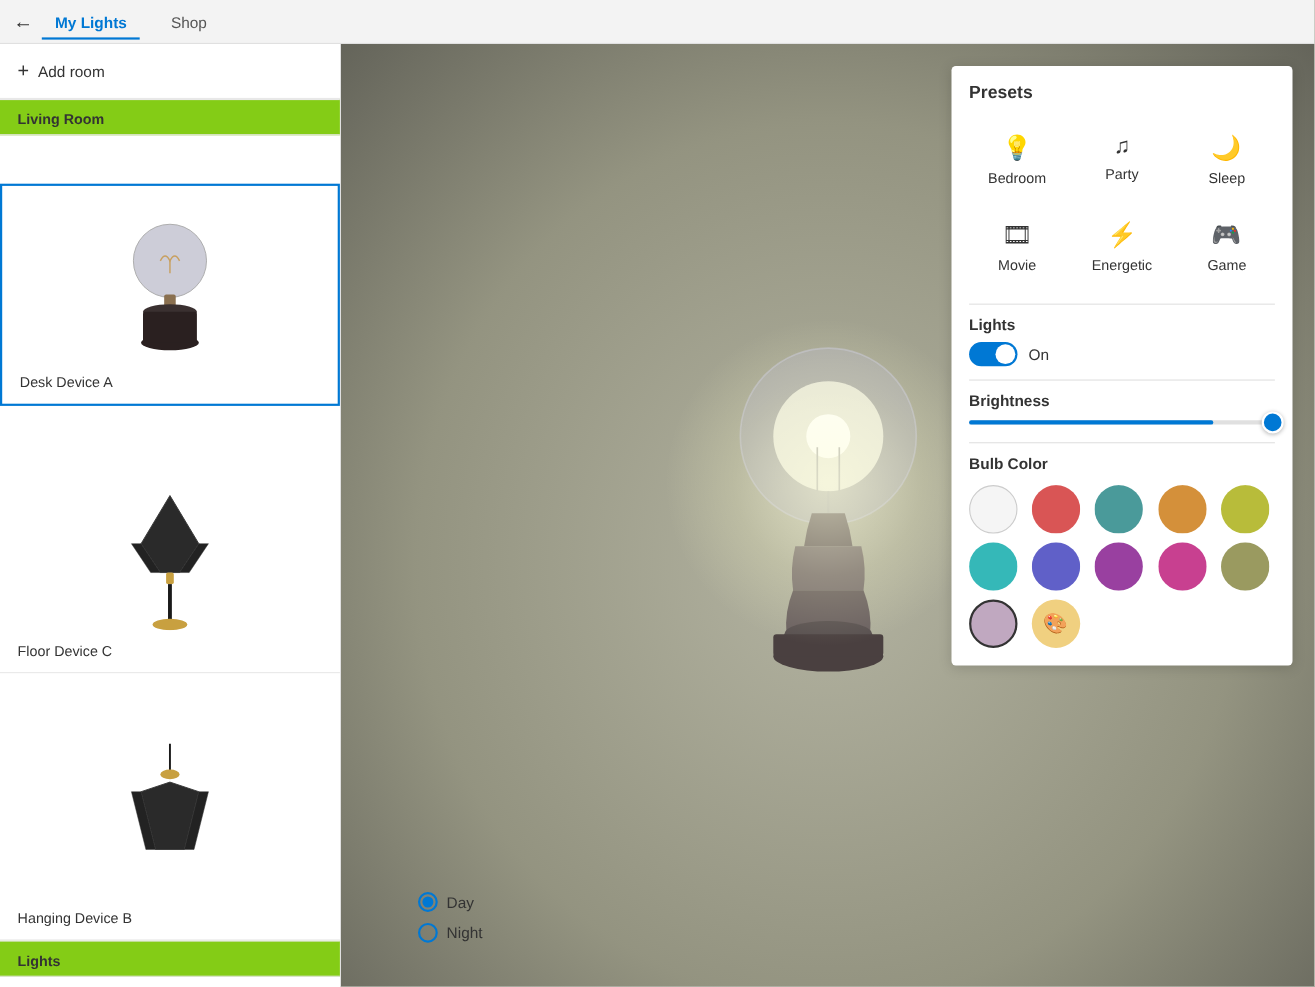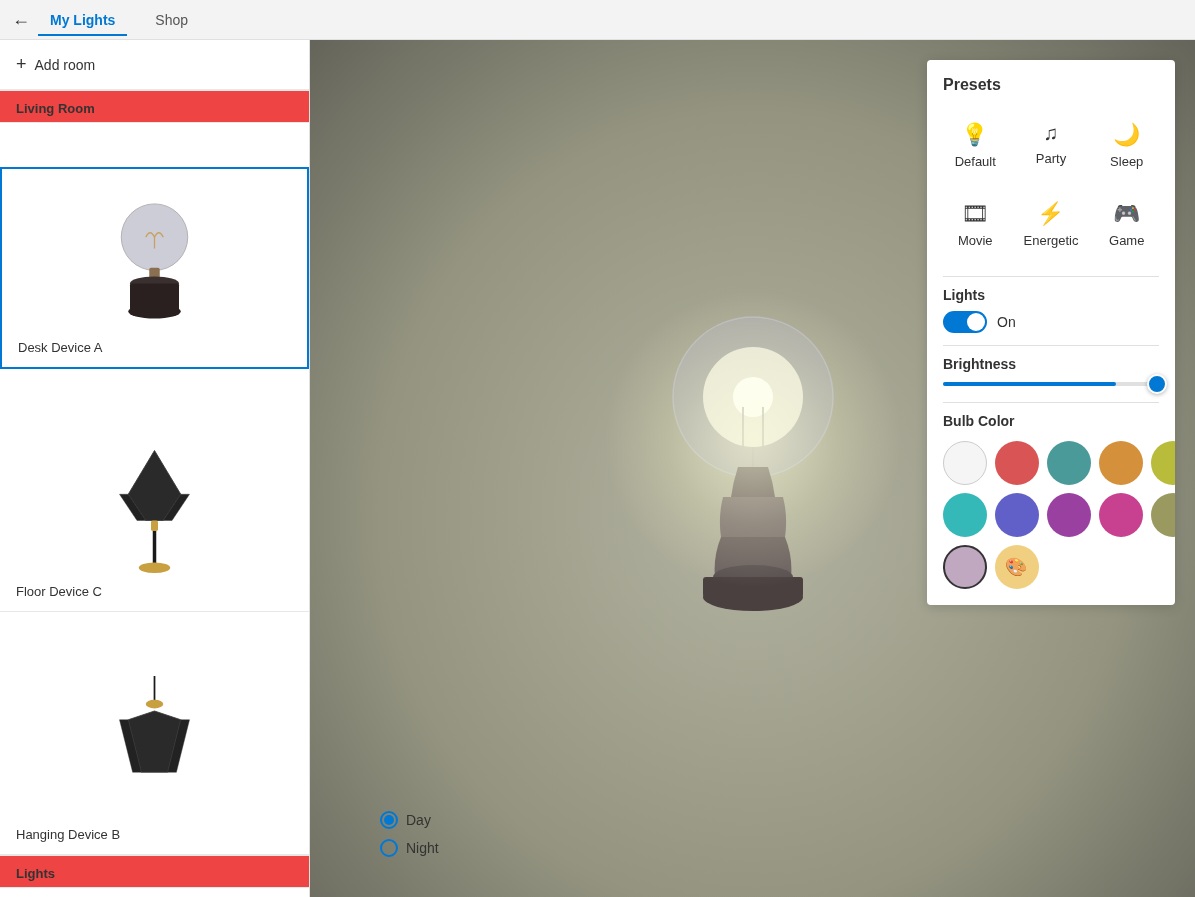--- a/index.html
+++ b/index.html
@@ -28,21 +28,21 @@
       width: 310px; background: #fff; border-right: 1px solid #e0e0e0;
       display: flex; flex-direction: column; flex-shrink: 0; overflow-y: auto;
     }
     .add-room-btn {
       display: flex; align-items: center; gap: 8px; padding: 14px 16px;
       font-size: 14px; color: #333; cursor: pointer; background: none; border: none;
       border-bottom: 1px solid #e8e8e8; width: 100%; text-align: left;
     }
     .section-title {
       padding: 10px 16px 6px 16px; font-size: 13px; font-weight: 600; color: #333;
-      background: #ef4444; border-bottom: 1px solid #e8e8e8; border-top: 1px solid #e8e8e8;
+      background: #84cc16; border-bottom: 1px solid #e8e8e8; border-top: 1px solid #e8e8e8;
     }
     .device-card {
       border-bottom: 1px solid #e8e8e8; padding: 12px 16px;
       cursor: pointer; background: #fff; position: relative; margin-top: 44px;
     }
     .device-card.selected { border: 2px solid #0078d4; }
     .device-card-inner { display: flex; flex-direction: column; align-items: center; }
     .device-img-area { width: 100%; height: 155px; display: flex; align-items: center; justify-content: center; }
     .device-name { font-size: 13px; color: #333; margin-top: 4px; align-self: flex-start; }
 
@@ -61,21 +61,21 @@
     }
     .radio-option { display: flex; align-items: center; gap: 8px; cursor: pointer; font-size: 14px; color: #333; margin-left: 30px; }
     .radio-circle {
       width: 18px; height: 18px; border-radius: 50%; border: 2px solid #0078d4;
       display: flex; align-items: center; justify-content: center; flex-shrink: 0;
     }
     .radio-circle.filled::after { content: ''; width: 10px; height: 10px; border-radius: 50%; background: #0078d4; display: block; }
 
     
     .presets-panel {
-      position: absolute; top: 20px; right: 20px; width: 248px;
+      position: absolute; top: 20px; right: 20px; width: 310px;
       background: #fff; border-radius: 4px; box-shadow: 0 2px 12px rgba(0,0,0,0.15);
       padding: 16px; overflow-y: auto; max-height: 750px;
     }
     .presets-title { font-size: 16px; font-weight: 600; color: #333; margin-bottom: 16px; }
     .presets-grid { display: grid; grid-template-columns: repeat(3, 1fr); gap: 8px; margin-bottom: 16px; }
     .preset-item {
       display: flex; flex-direction: column; align-items: center; gap: 6px;
       padding: 12px 8px; cursor: pointer; border-radius: 4px;
     }
     .preset-icon { font-size: 22px; color: #333; }
@@ -266,21 +266,21 @@
       </div>
     </div>
 
     <div class="presets-panel">
       <div class="presets-title">Presets</div>
 
       <div class="presets-grid">
 
         <div class="preset-item">
           <span class="preset-icon">💡</span>
-          <span class="preset-label">Default</span>
+          <span class="preset-label">Bedroom</span>
         </div>
 
         <div class="preset-item">
           <span class="preset-icon" style="font-size:20px;">♫</span>
           <span class="preset-label">Party</span>
         </div>
 
         <div class="preset-item">
           <span class="preset-icon">🌙</span>
           <span class="preset-label">Sleep</span>

